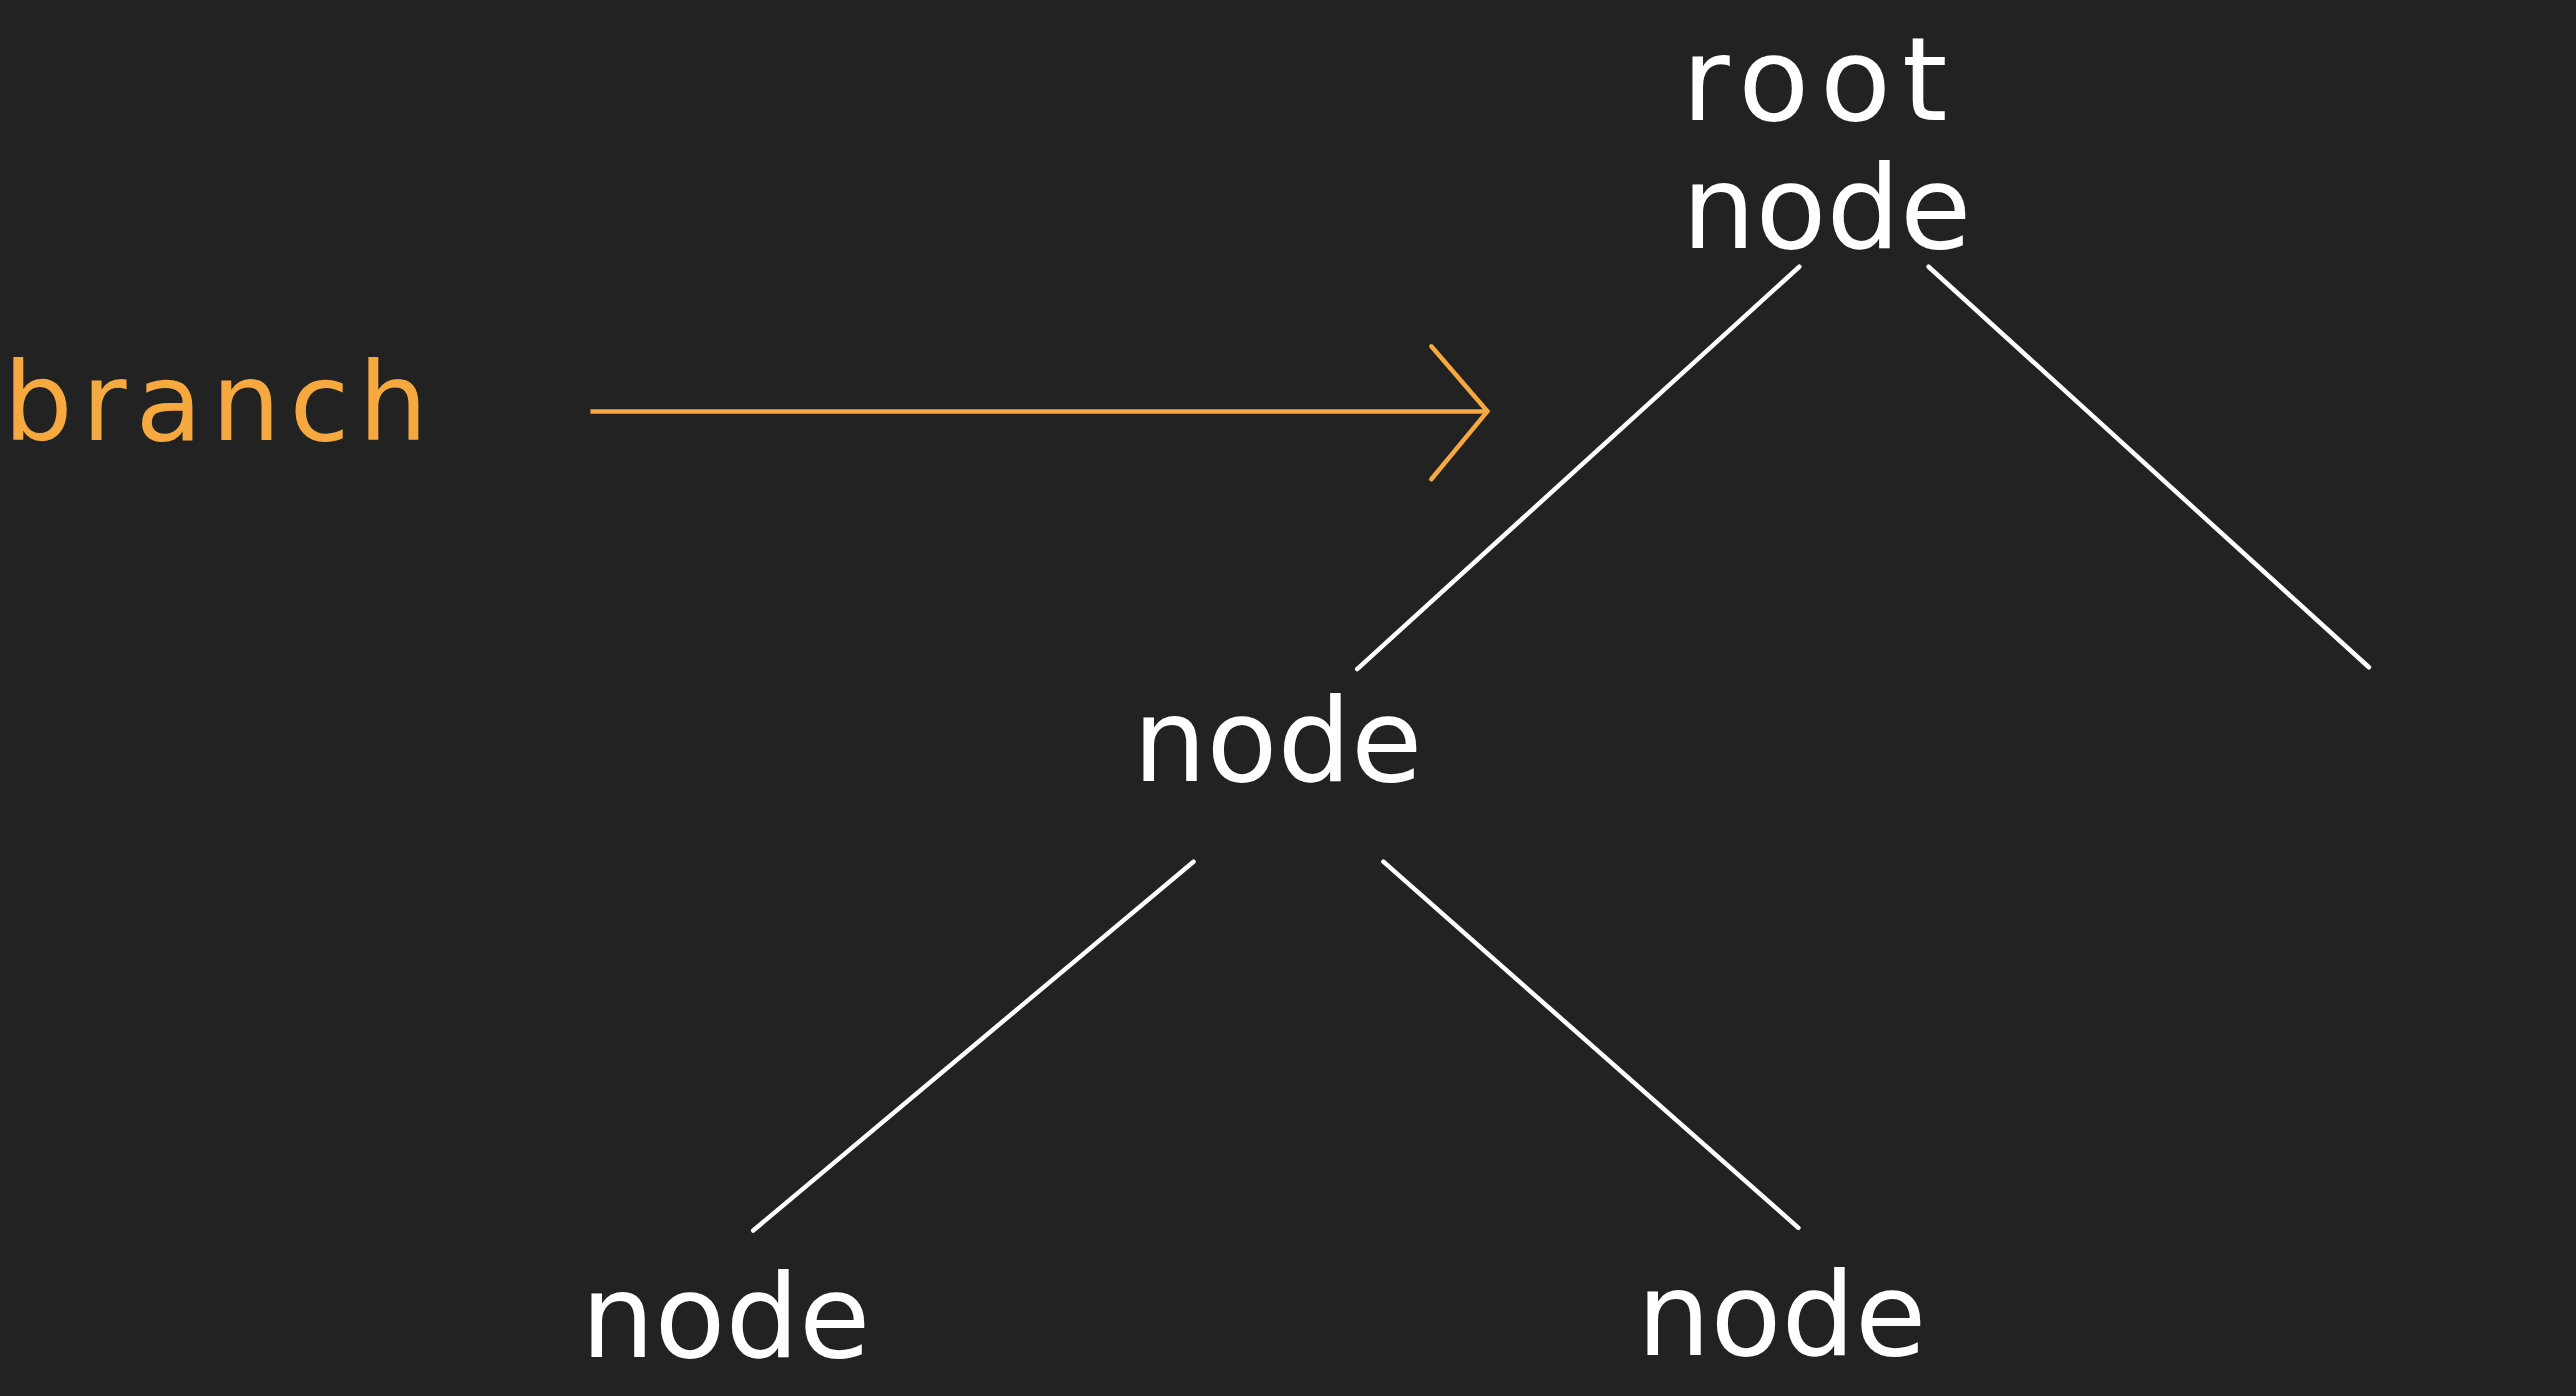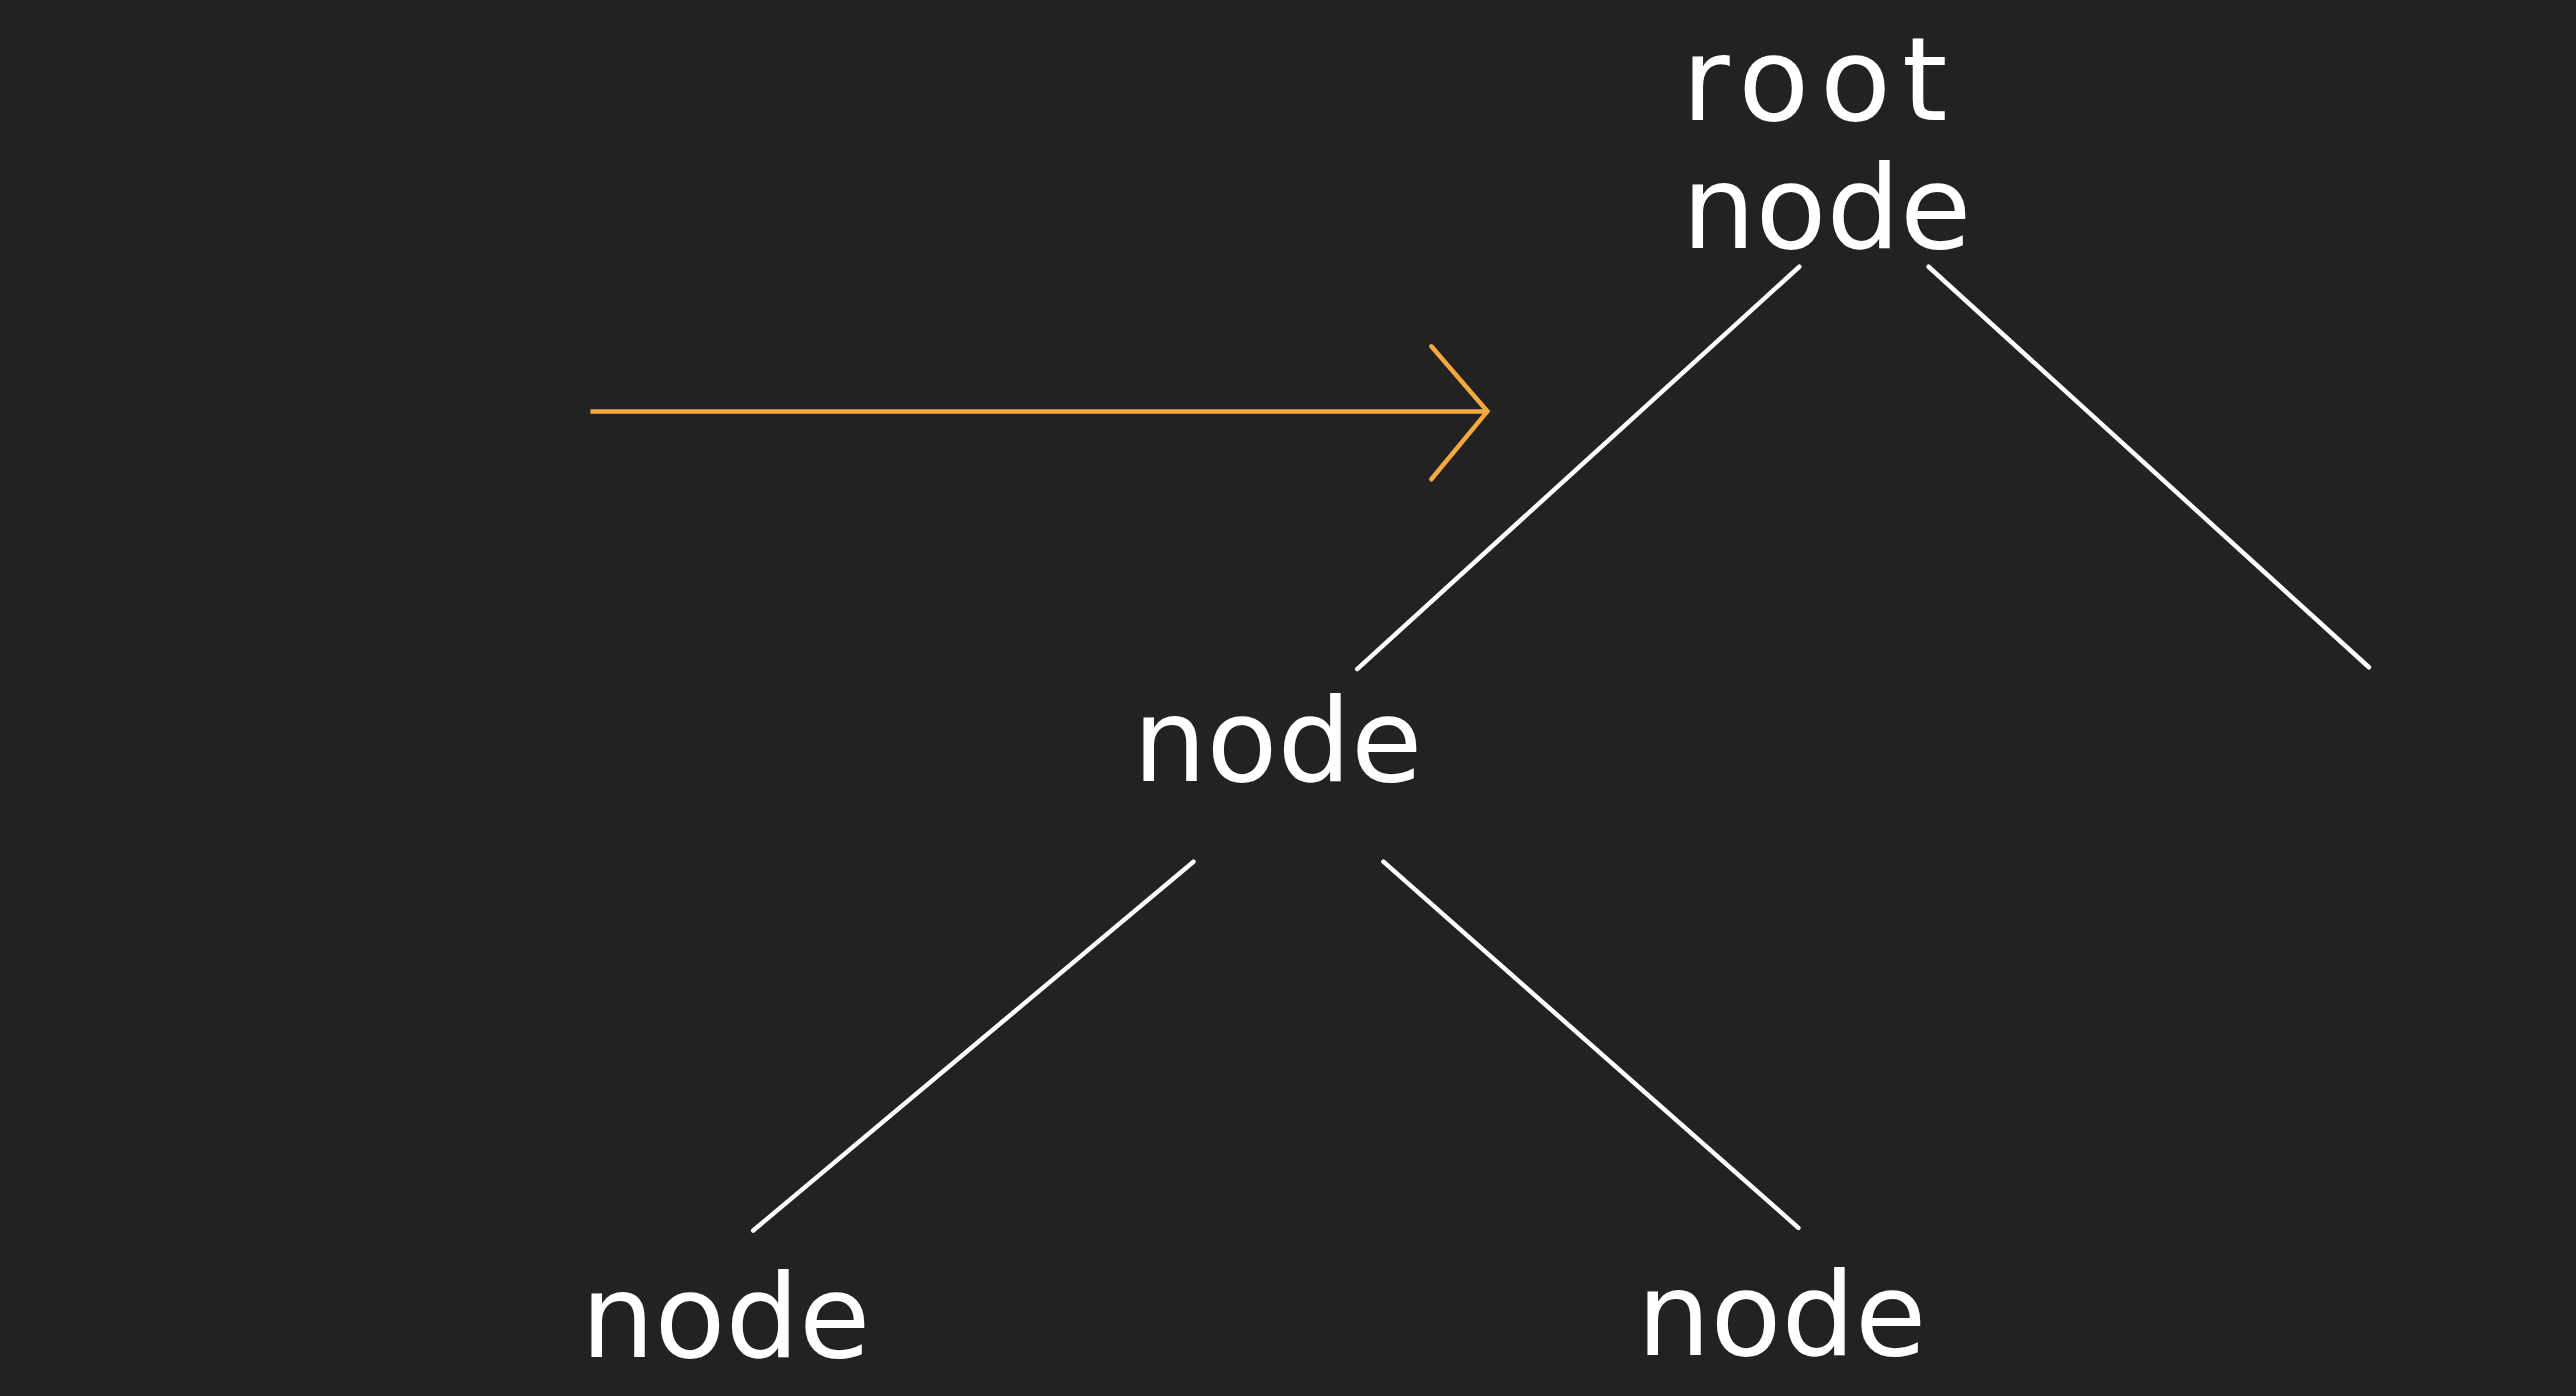--- a/index.html
+++ b/index.html
@@ -117,15 +117,16 @@
     <span class="word-root">root</span>
     <span class="word-node">node</span>
   </div>
 
   <div class="tree-node node-label" id="node-mid" style="color: rgb(255, 255, 255);">node</div>
 
   <div class="tree-node node-label" id="node-leaf-left" style="color: rgb(255, 255, 255);">node</div>
 
   <div class="tree-node node-label" id="node-leaf-right" style="color: rgb(255, 255, 255);">node</div>
 
+  <div id="branch-label" style="color: rgb(245, 169, 63);">branch</div>
 
 </div>
 
 
 </body></html>

